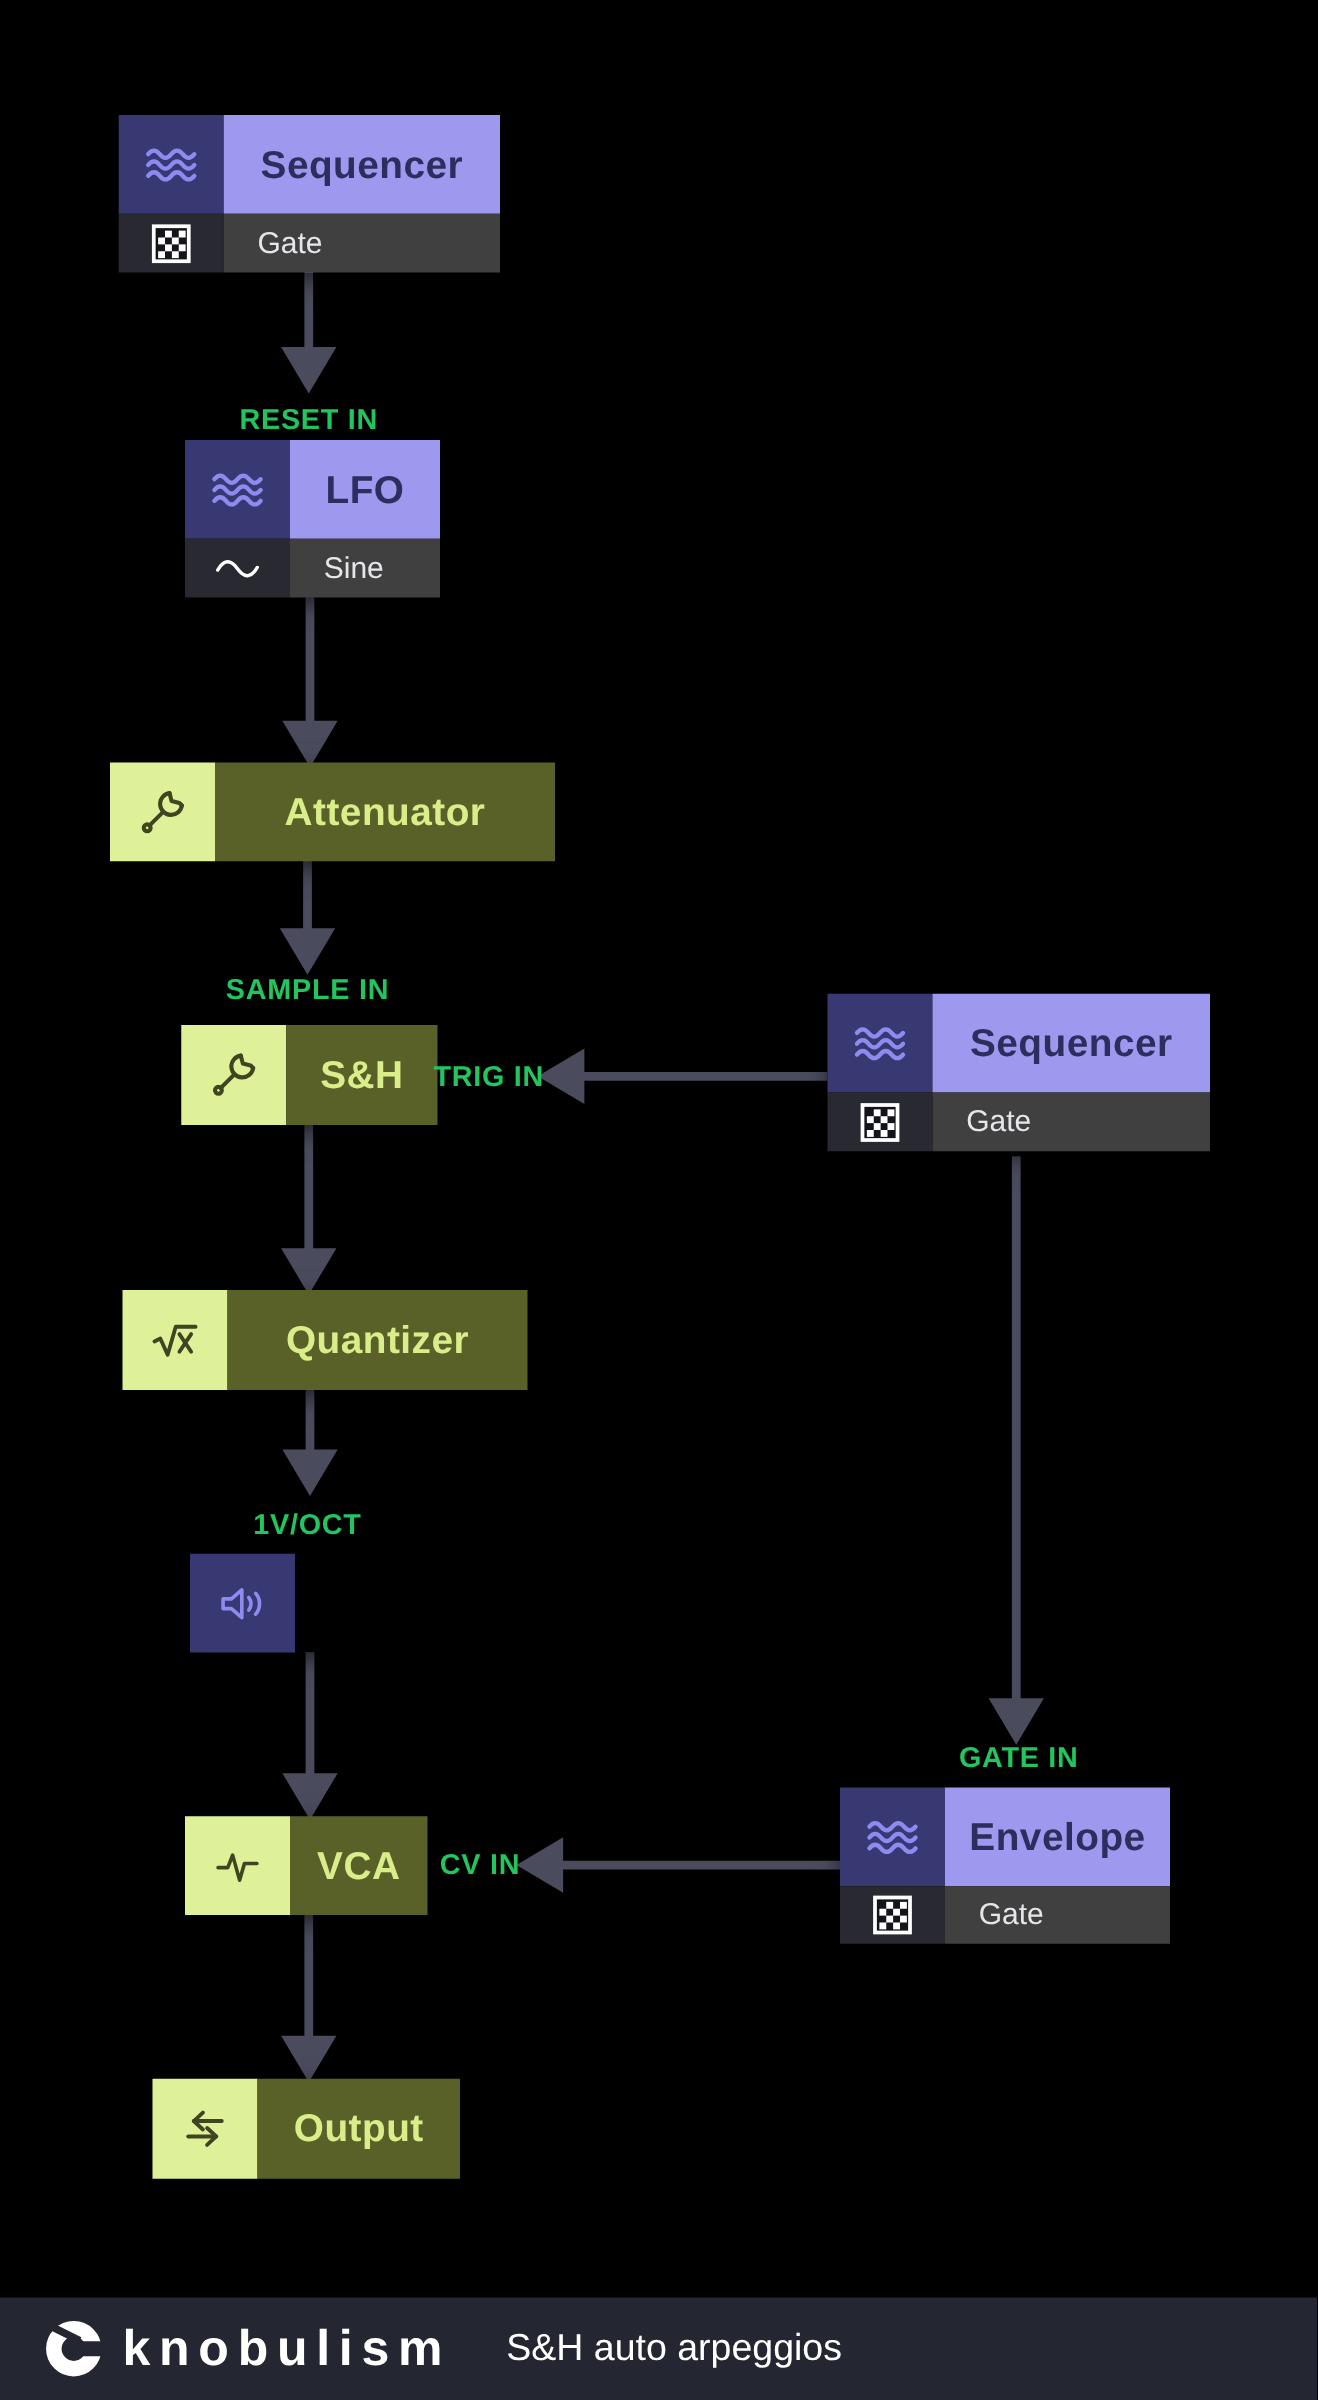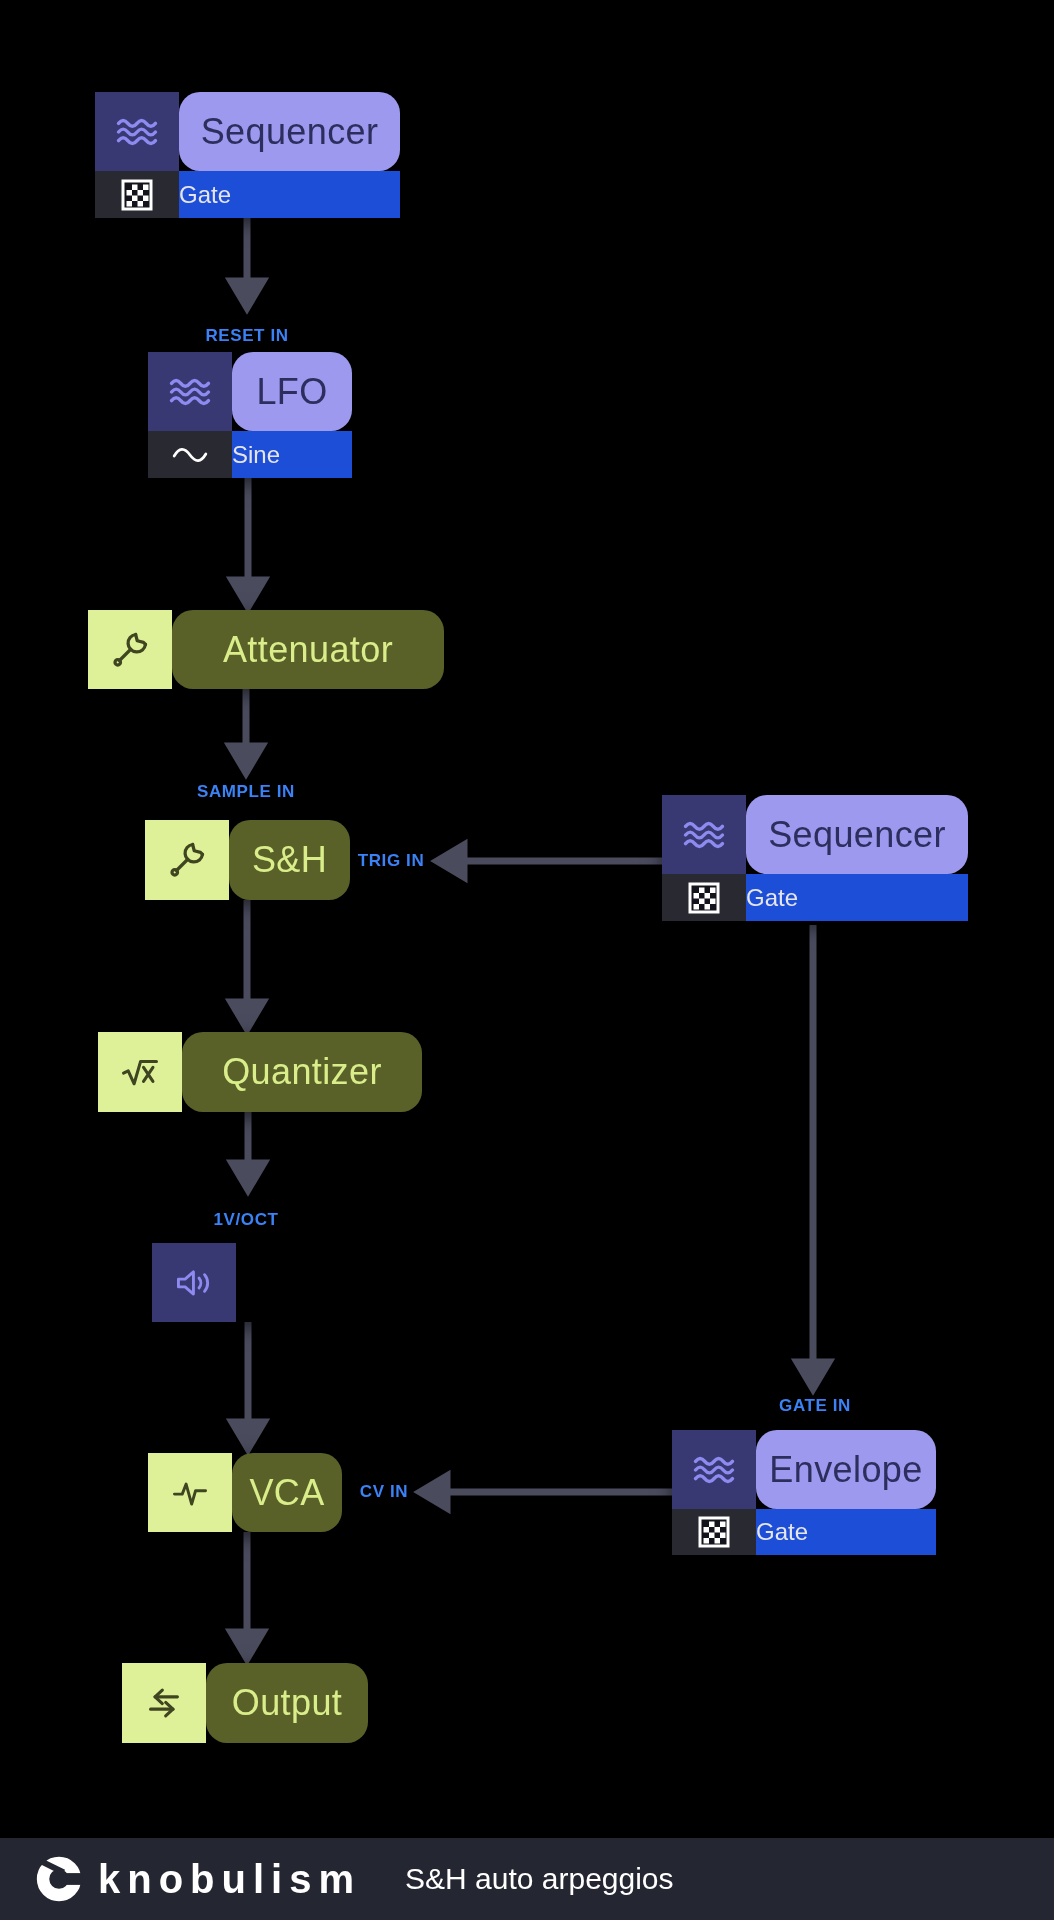--- a/index.html
+++ b/index.html
@@ -4,30 +4,30 @@
 <style>
   html,body{margin:0;padding:0;background:#000;}
   .canvas{position:relative;width:1054px;height:1920px;background:#000;overflow:hidden;
           font-family:"Liberation Sans",sans-serif;}
   .wires{position:absolute;left:0;top:0;pointer-events:none;}
   .node{position:absolute;box-shadow:0 6px 16px rgba(0,0,0,.55);}
   .row{display:flex;height:79px;}
   .row.sub{height:47px;}
   .icon-cell{flex:0 0 84px;display:flex;align-items:center;justify-content:center;}
   .title-cell{flex:1;display:flex;align-items:center;justify-content:center;
-              font-size:36px;font-weight:400;letter-spacing:.4px;border-radius:21px;}
+              font-size:31px;font-weight:700;letter-spacing:.4px;}
   .purple .icon-cell{background:#383973;}
   .purple .title-cell{background:#9c99ee;color:#2d2e5e;}
   .green .icon-cell{background:#def198;}
   .green .title-cell{background:#5a6128;color:#d9ee8b;}
   .row.sub .icon-cell{background:#282931;}
-  .row.sub .text-cell{flex:1;background:#1d4ed8;color:#e6e6ea;font-size:24px;
-                      display:flex;align-items:center;}
-  .wire-label{position:absolute;transform:translate(-50%,-50%);color:#3b82f6;
-              font-size:17px;font-weight:600;letter-spacing:.6px;white-space:nowrap;}
+  .row.sub .text-cell{flex:1;background:#404040;color:#e6e6ea;font-size:24px;
+                      display:flex;align-items:center;padding-left:27px;}
+  .wire-label{position:absolute;transform:translate(-50%,-50%);color:#22c55e;
+              font-size:23px;font-weight:600;letter-spacing:.6px;white-space:nowrap;}
   .footer{position:absolute;left:0;top:1838px;width:1054px;height:82px;background:#242631;
           display:flex;align-items:center;box-sizing:border-box;padding-left:33px;}
   .brand{color:#fff;font-size:40px;font-weight:600;letter-spacing:7px;margin-left:13px;}
   .app-title{color:#fff;font-size:30px;font-weight:400;margin-left:44px;}
   svg{display:block;}
 </style>
 </head>
 <body>
 
 <div class="canvas">

